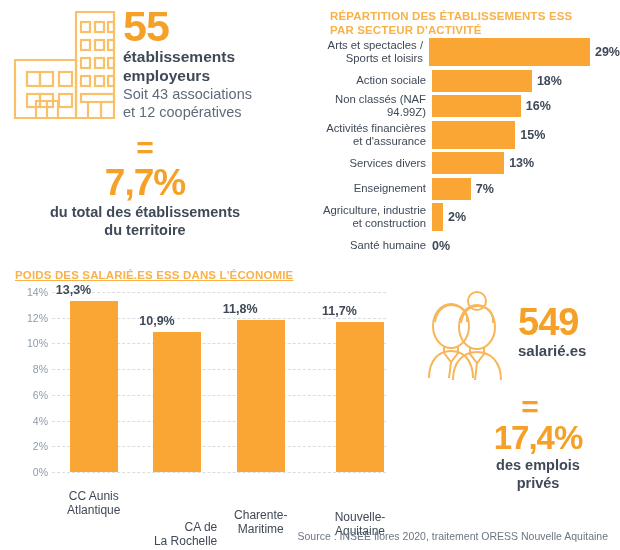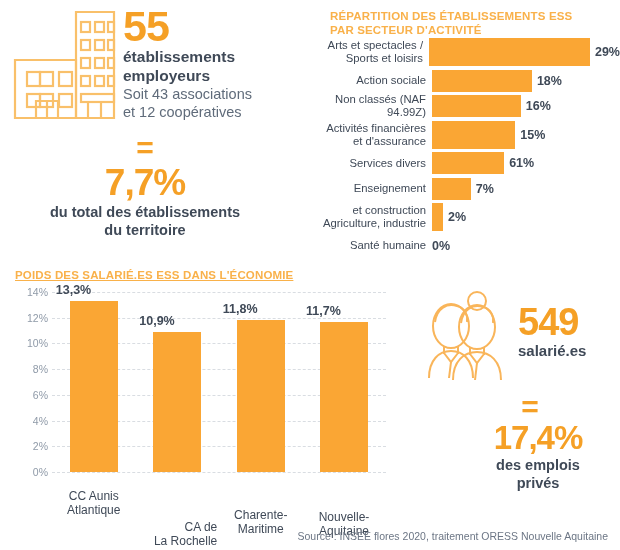--- a/index.html
+++ b/index.html
@@ -265,36 +265,36 @@
             <div class="sector-bar" style="width: 83.25px; background: rgb(250, 166, 52);"></div>
             <div class="sector-value">15%</div>
           </div>
         </div>
         <div class="sector-row">
           <div class="sector-label">
             <div>Services divers</div>
           </div>
           <div class="sector-bar-wrap">
             <div class="sector-bar" style="width: 72.15px; background: rgb(250, 166, 52);"></div>
-            <div class="sector-value">61%</div>
+            <div class="sector-value">13%</div>
           </div>
         </div>
         <div class="sector-row">
           <div class="sector-label">
             <div>Enseignement</div>
           </div>
           <div class="sector-bar-wrap">
             <div class="sector-bar" style="width: 38.85px; background: rgb(250, 166, 52);"></div>
             <div class="sector-value">7%</div>
           </div>
         </div>
         <div class="sector-row tall">
           <div class="sector-label">
+            <div>Agriculture, industrie</div>
             <div>et construction</div>
-            <div>Agriculture, industrie</div>
           </div>
           <div class="sector-bar-wrap">
             <div class="sector-bar" style="width: 11.1px; background: rgb(250, 166, 52);"></div>
             <div class="sector-value">2%</div>
           </div>
         </div>
         <div class="sector-row">
           <div class="sector-label">
             <div>Santé humaine</div>
           </div>
@@ -345,21 +345,21 @@
             </div>
           </div>
           <div class="col-item" style="left: 184.75px;">
             <div class="col-value" style="bottom: 155.714px;">11,8%</div>
             <div class="col-bar" style="height: 151.714px; background: rgb(250, 166, 52);"></div>
             <div class="col-cat" style="top: 188px;">
               <div>Charente-</div>
               <div>Maritime</div>
             </div>
           </div>
-          <div class="col-item" style="left: 268px; border-radius: 17px;">
+          <div class="col-item" style="left: 284px; border-radius: 17px;">
             <div class="col-value" style="bottom: 154.429px;">11,7%</div>
             <div class="col-bar" style="height: 150.429px; background: rgb(250, 166, 52);"></div>
             <div class="col-cat" style="top: 188px;">
               <div>Nouvelle-</div>
               <div>Aquitaine</div>
             </div>
           </div>
         </div>
     </div>
   </div>

